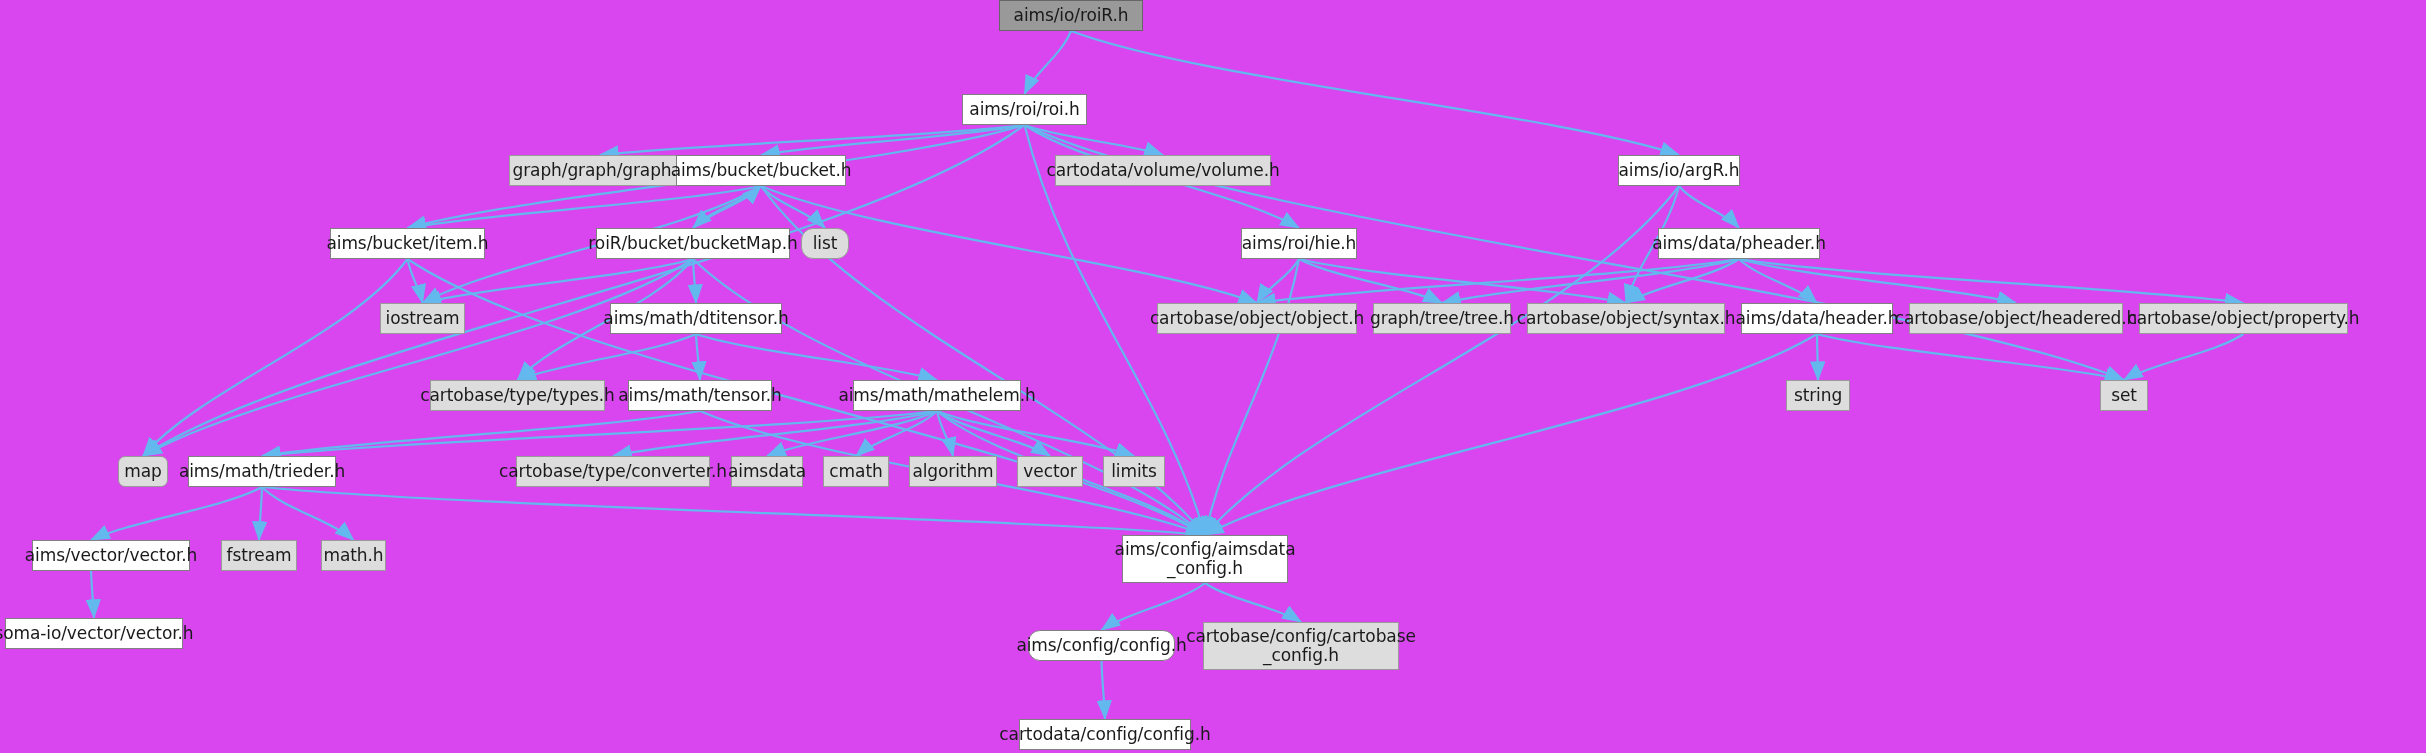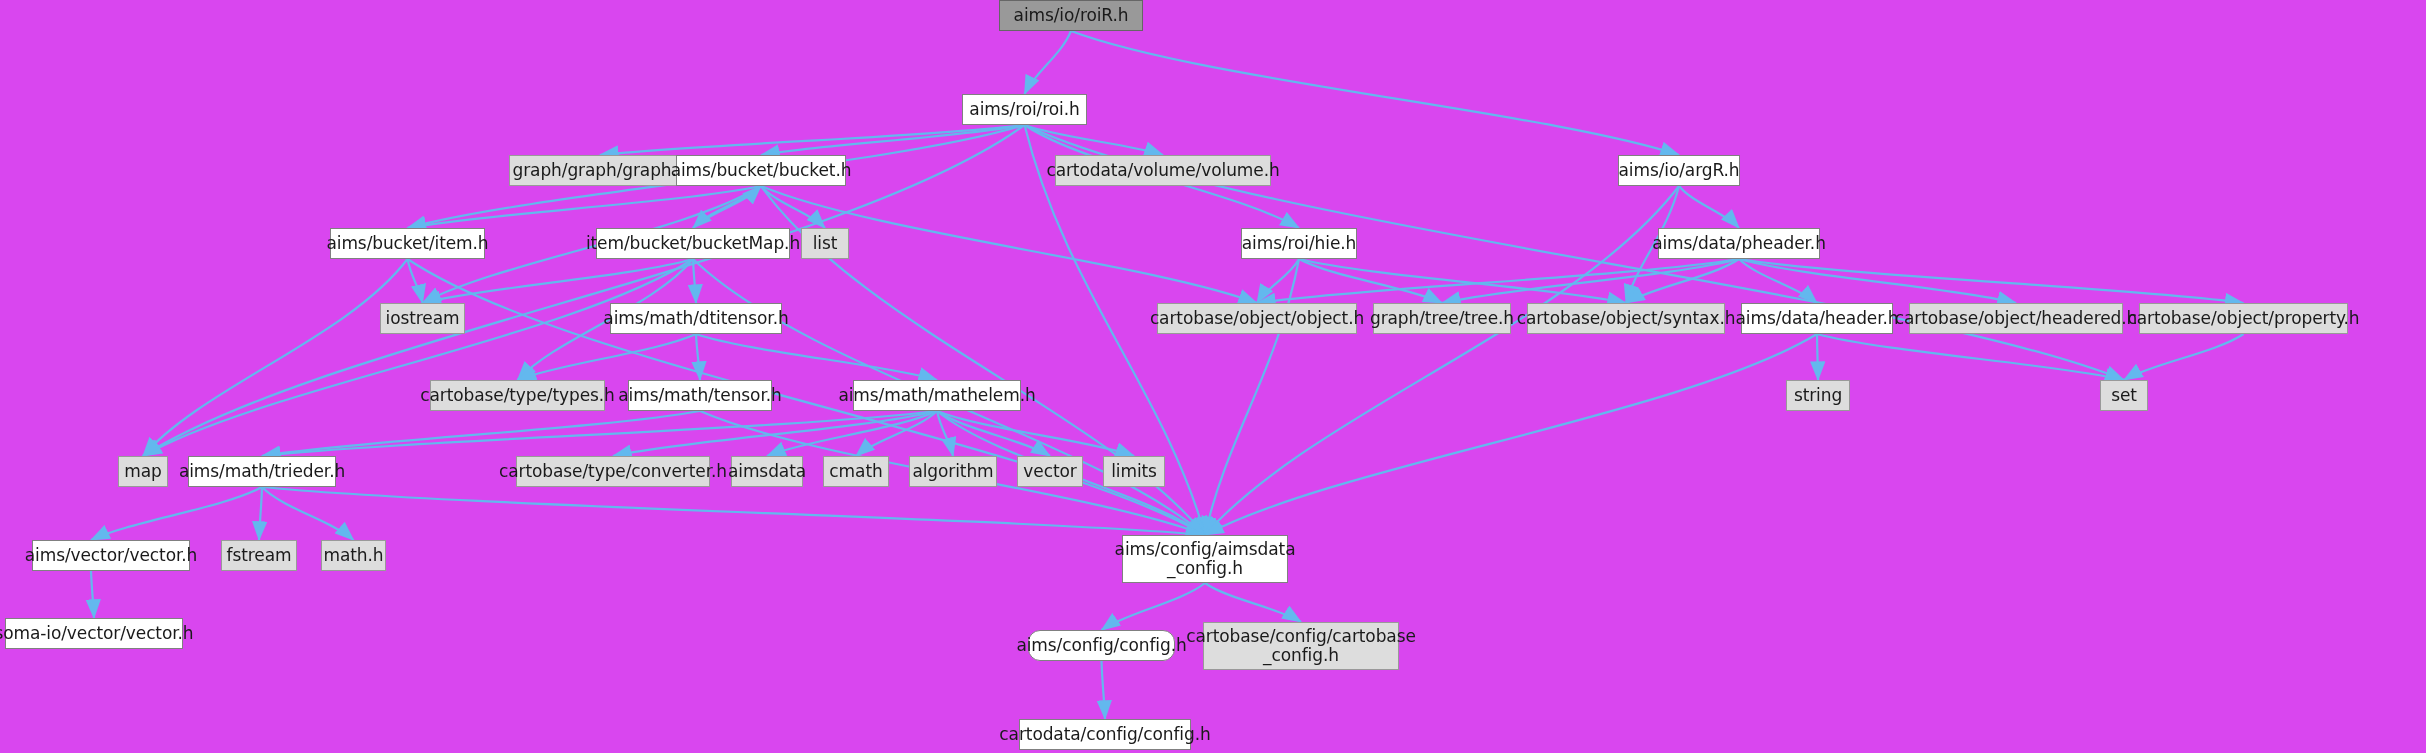--- a/index.html
+++ b/index.html
@@ -100,38 +100,38 @@
       </g>
   </svg>
   <div id="node-layer">
       <div class="node root" style="left: 999px; top: 0px; width: 144px; height: 31px;">aims/io/roiR.h</div>
       <div class="node white" style="left: 962px; top: 94px; width: 125px; height: 31px;">aims/roi/roi.h</div>
       <div class="node grey" style="left: 509px; top: 155px; width: 182px; height: 31px;">graph/graph/graph.h</div>
       <div class="node white" style="left: 676px; top: 155px; width: 170px; height: 31px;">aims/bucket/bucket.h</div>
       <div class="node grey" style="left: 1055px; top: 155px; width: 216px; height: 31px;">cartodata/volume/volume.h</div>
       <div class="node white" style="left: 1618px; top: 155px; width: 122px; height: 31px;">aims/io/argR.h</div>
       <div class="node white" style="left: 330px; top: 228px; width: 155px; height: 31px;">aims/bucket/item.h</div>
-      <div class="node white" style="left: 596px; top: 228px; width: 194px; height: 31px;">item/bucket/bucketMap.h</div>
-      <div class="node grey" style="left: 801px; top: 228px; width: 48px; height: 31px;">list</div>
+      <div class="node white" style="left: 596px; top: 228px; width: 194px; height: 31px;">roiR/bucket/bucketMap.h</div>
+      <div class="node grey" style="left: 801px; top: 228px; width: 48px; height: 31px; border-radius: 12px;">list</div>
       <div class="node white" style="left: 1241px; top: 228px; width: 116px; height: 31px;">aims/roi/hie.h</div>
       <div class="node white" style="left: 1658px; top: 228px; width: 162px; height: 31px;">aims/data/pheader.h</div>
       <div class="node grey" style="left: 380px; top: 303px; width: 85px; height: 31px;">iostream</div>
       <div class="node white" style="left: 610px; top: 303px; width: 172px; height: 31px;">aims/math/dtitensor.h</div>
       <div class="node grey" style="left: 1157px; top: 303px; width: 200px; height: 31px;">cartobase/object/object.h</div>
       <div class="node grey" style="left: 1373px; top: 303px; width: 138px; height: 31px;">graph/tree/tree.h</div>
       <div class="node grey" style="left: 1527px; top: 303px; width: 198px; height: 31px; text-align: center;">cartobase/object/syntax.h</div>
       <div class="node white" style="left: 1741px; top: 303px; width: 152px; height: 31px;">aims/data/header.h</div>
       <div class="node grey" style="left: 1909px; top: 303px; width: 214px; height: 31px;">cartobase/object/headered.h</div>
       <div class="node grey" style="left: 2139px; top: 303px; width: 209px; height: 31px;">cartobase/object/property.h</div>
       <div class="node grey" style="left: 430px; top: 380px; width: 175px; height: 31px;">cartobase/type/types.h</div>
       <div class="node white" style="left: 628px; top: 380px; width: 144px; height: 31px;">aims/math/tensor.h</div>
       <div class="node white" style="left: 853px; top: 380px; width: 168px; height: 31px;">aims/math/mathelem.h</div>
       <div class="node grey" style="left: 1786px; top: 380px; width: 64px; height: 31px;">string</div>
       <div class="node grey" style="left: 2100px; top: 380px; width: 48px; height: 31px;">set</div>
-      <div class="node grey" style="left: 118px; top: 456px; width: 50px; height: 31px;">map</div>
+      <div class="node grey" style="left: 118px; top: 456px; width: 50px; height: 31px; border-radius: 7px;">map</div>
       <div class="node white" style="left: 188px; top: 456px; width: 148px; height: 31px;">aims/math/trieder.h</div>
       <div class="node grey" style="left: 516px; top: 456px; width: 194px; height: 31px;">cartobase/type/converter.h</div>
       <div class="node grey" style="left: 731px; top: 456px; width: 72px; height: 31px;">aimsdata</div>
       <div class="node grey" style="left: 823px; top: 456px; width: 66px; height: 31px;">cmath</div>
       <div class="node grey" style="left: 909px; top: 456px; width: 88px; height: 31px;">algorithm</div>
       <div class="node grey" style="left: 1017px; top: 456px; width: 66px; height: 31px;">vector</div>
       <div class="node grey" style="left: 1103px; top: 456px; width: 62px; height: 31px;">limits</div>
       <div class="node white" style="left: 1122px; top: 535px; width: 166px; height: 48px;">aims/config/aimsdata
 _config.h</div>
       <div class="node white" style="left: 12px; top: 540px; width: 158px; height: 31px; margin-left: 20px;">aims/vector/vector.h</div>

